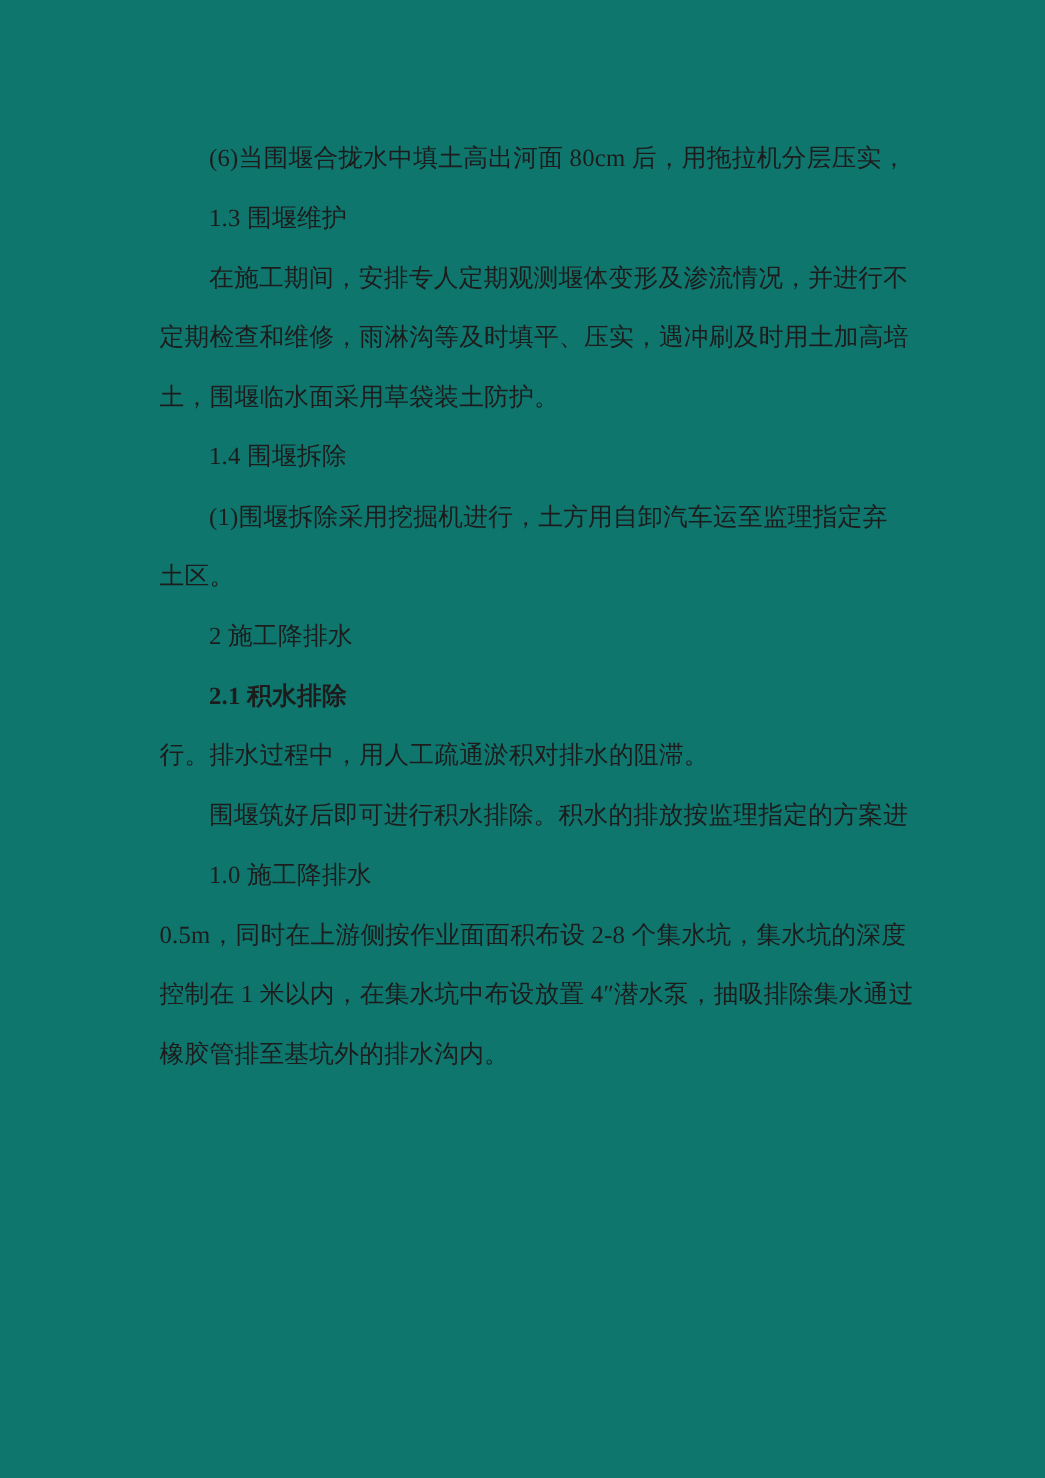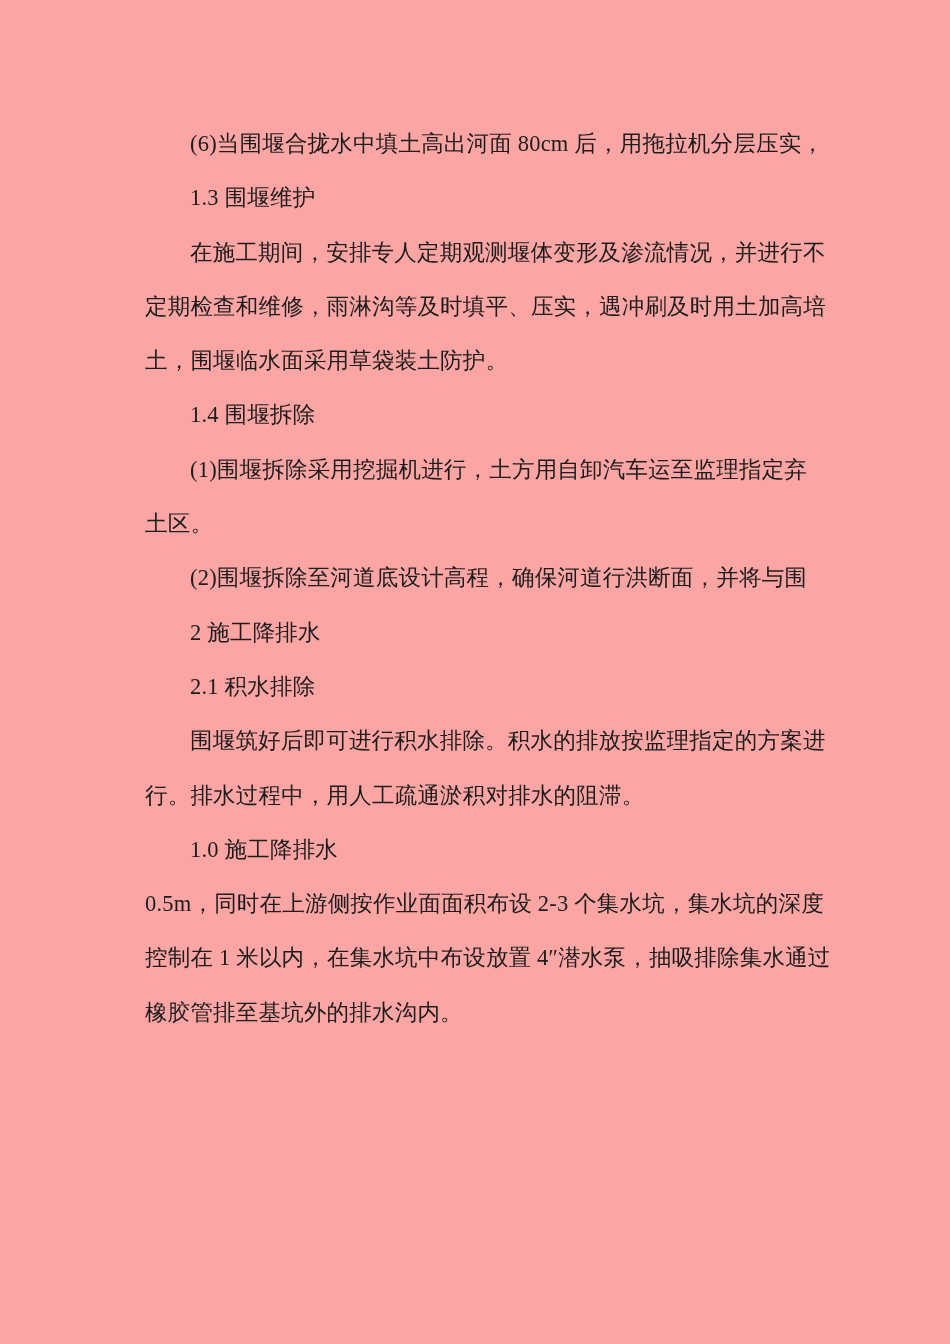--- a/index.html
+++ b/index.html
@@ -4,21 +4,21 @@
 <style>
   html, body {
     margin: 0;
     padding: 0;
     background: #ffffff;
   }
   .page {
     position: relative;
     width: 950px;
     height: 1344px;
-    background: #fca5a5;
+    background: #0f766e;
     overflow: hidden;
     font-family: "Liberation Serif", "DejaVu Serif", serif;
   }
   .doc-body {
     position: absolute;
     left: 145px;
     top: 117px;
     width: 680px;
   }
   .line {
@@ -39,23 +39,22 @@
 <div class="page">
   <div class="doc-body">
       <div class="line indent" style="color: rgb(28, 28, 28);">(6)当围堰合拢水中填土高出河面 80cm 后，用拖拉机分层压实，</div>
       <div class="line indent" style="color: rgb(28, 28, 28);">1.3 围堰维护</div>
       <div class="line indent" style="color: rgb(28, 28, 28);">在施工期间，安排专人定期观测堰体变形及渗流情况，并进行不</div>
       <div class="line" style="color: rgb(28, 28, 28);">定期检查和维修，雨淋沟等及时填平、压实，遇冲刷及时用土加高培</div>
       <div class="line" style="color: rgb(28, 28, 28);">土，围堰临水面采用草袋装土防护。</div>
       <div class="line indent" style="color: rgb(28, 28, 28);">1.4 围堰拆除</div>
       <div class="line indent" style="color: rgb(28, 28, 28);">(1)围堰拆除采用挖掘机进行，土方用自卸汽车运至监理指定弃</div>
       <div class="line" style="color: rgb(28, 28, 28);">土区。</div>
-      <div class="line indent" style="color: rgb(28, 28, 28);">(2)围堰拆除至河道底设计高程，确保河道行洪断面，并将与围</div>
       <div class="line indent" style="color: rgb(28, 28, 28);">2 施工降排水</div>
-      <div class="line indent" style="color: rgb(28, 28, 28);">2.1 积水排除</div>
+      <div class="line indent" style="color: rgb(28, 28, 28); font-weight: bold;">2.1 积水排除</div>
+      <div class="line" style="color: rgb(28, 28, 28);">行。排水过程中，用人工疏通淤积对排水的阻滞。</div>
       <div class="line indent" style="color: rgb(28, 28, 28);">围堰筑好后即可进行积水排除。积水的排放按监理指定的方案进</div>
-      <div class="line" style="color: rgb(28, 28, 28);">行。排水过程中，用人工疏通淤积对排水的阻滞。</div>
       <div class="line indent" style="color: rgb(28, 28, 28);">1.0 施工降排水</div>
-      <div class="line" style="color: rgb(28, 28, 28);">0.5m，同时在上游侧按作业面面积布设 2-3 个集水坑，集水坑的深度</div>
+      <div class="line" style="color: rgb(28, 28, 28);">0.5m，同时在上游侧按作业面面积布设 2-8 个集水坑，集水坑的深度</div>
       <div class="line" style="color: rgb(28, 28, 28);">控制在 1 米以内，在集水坑中布设放置 4″潜水泵，抽吸排除集水通过</div>
       <div class="line" style="color: rgb(28, 28, 28);">橡胶管排至基坑外的排水沟内。</div>
     </div>
 </div>
 
 </body></html>

